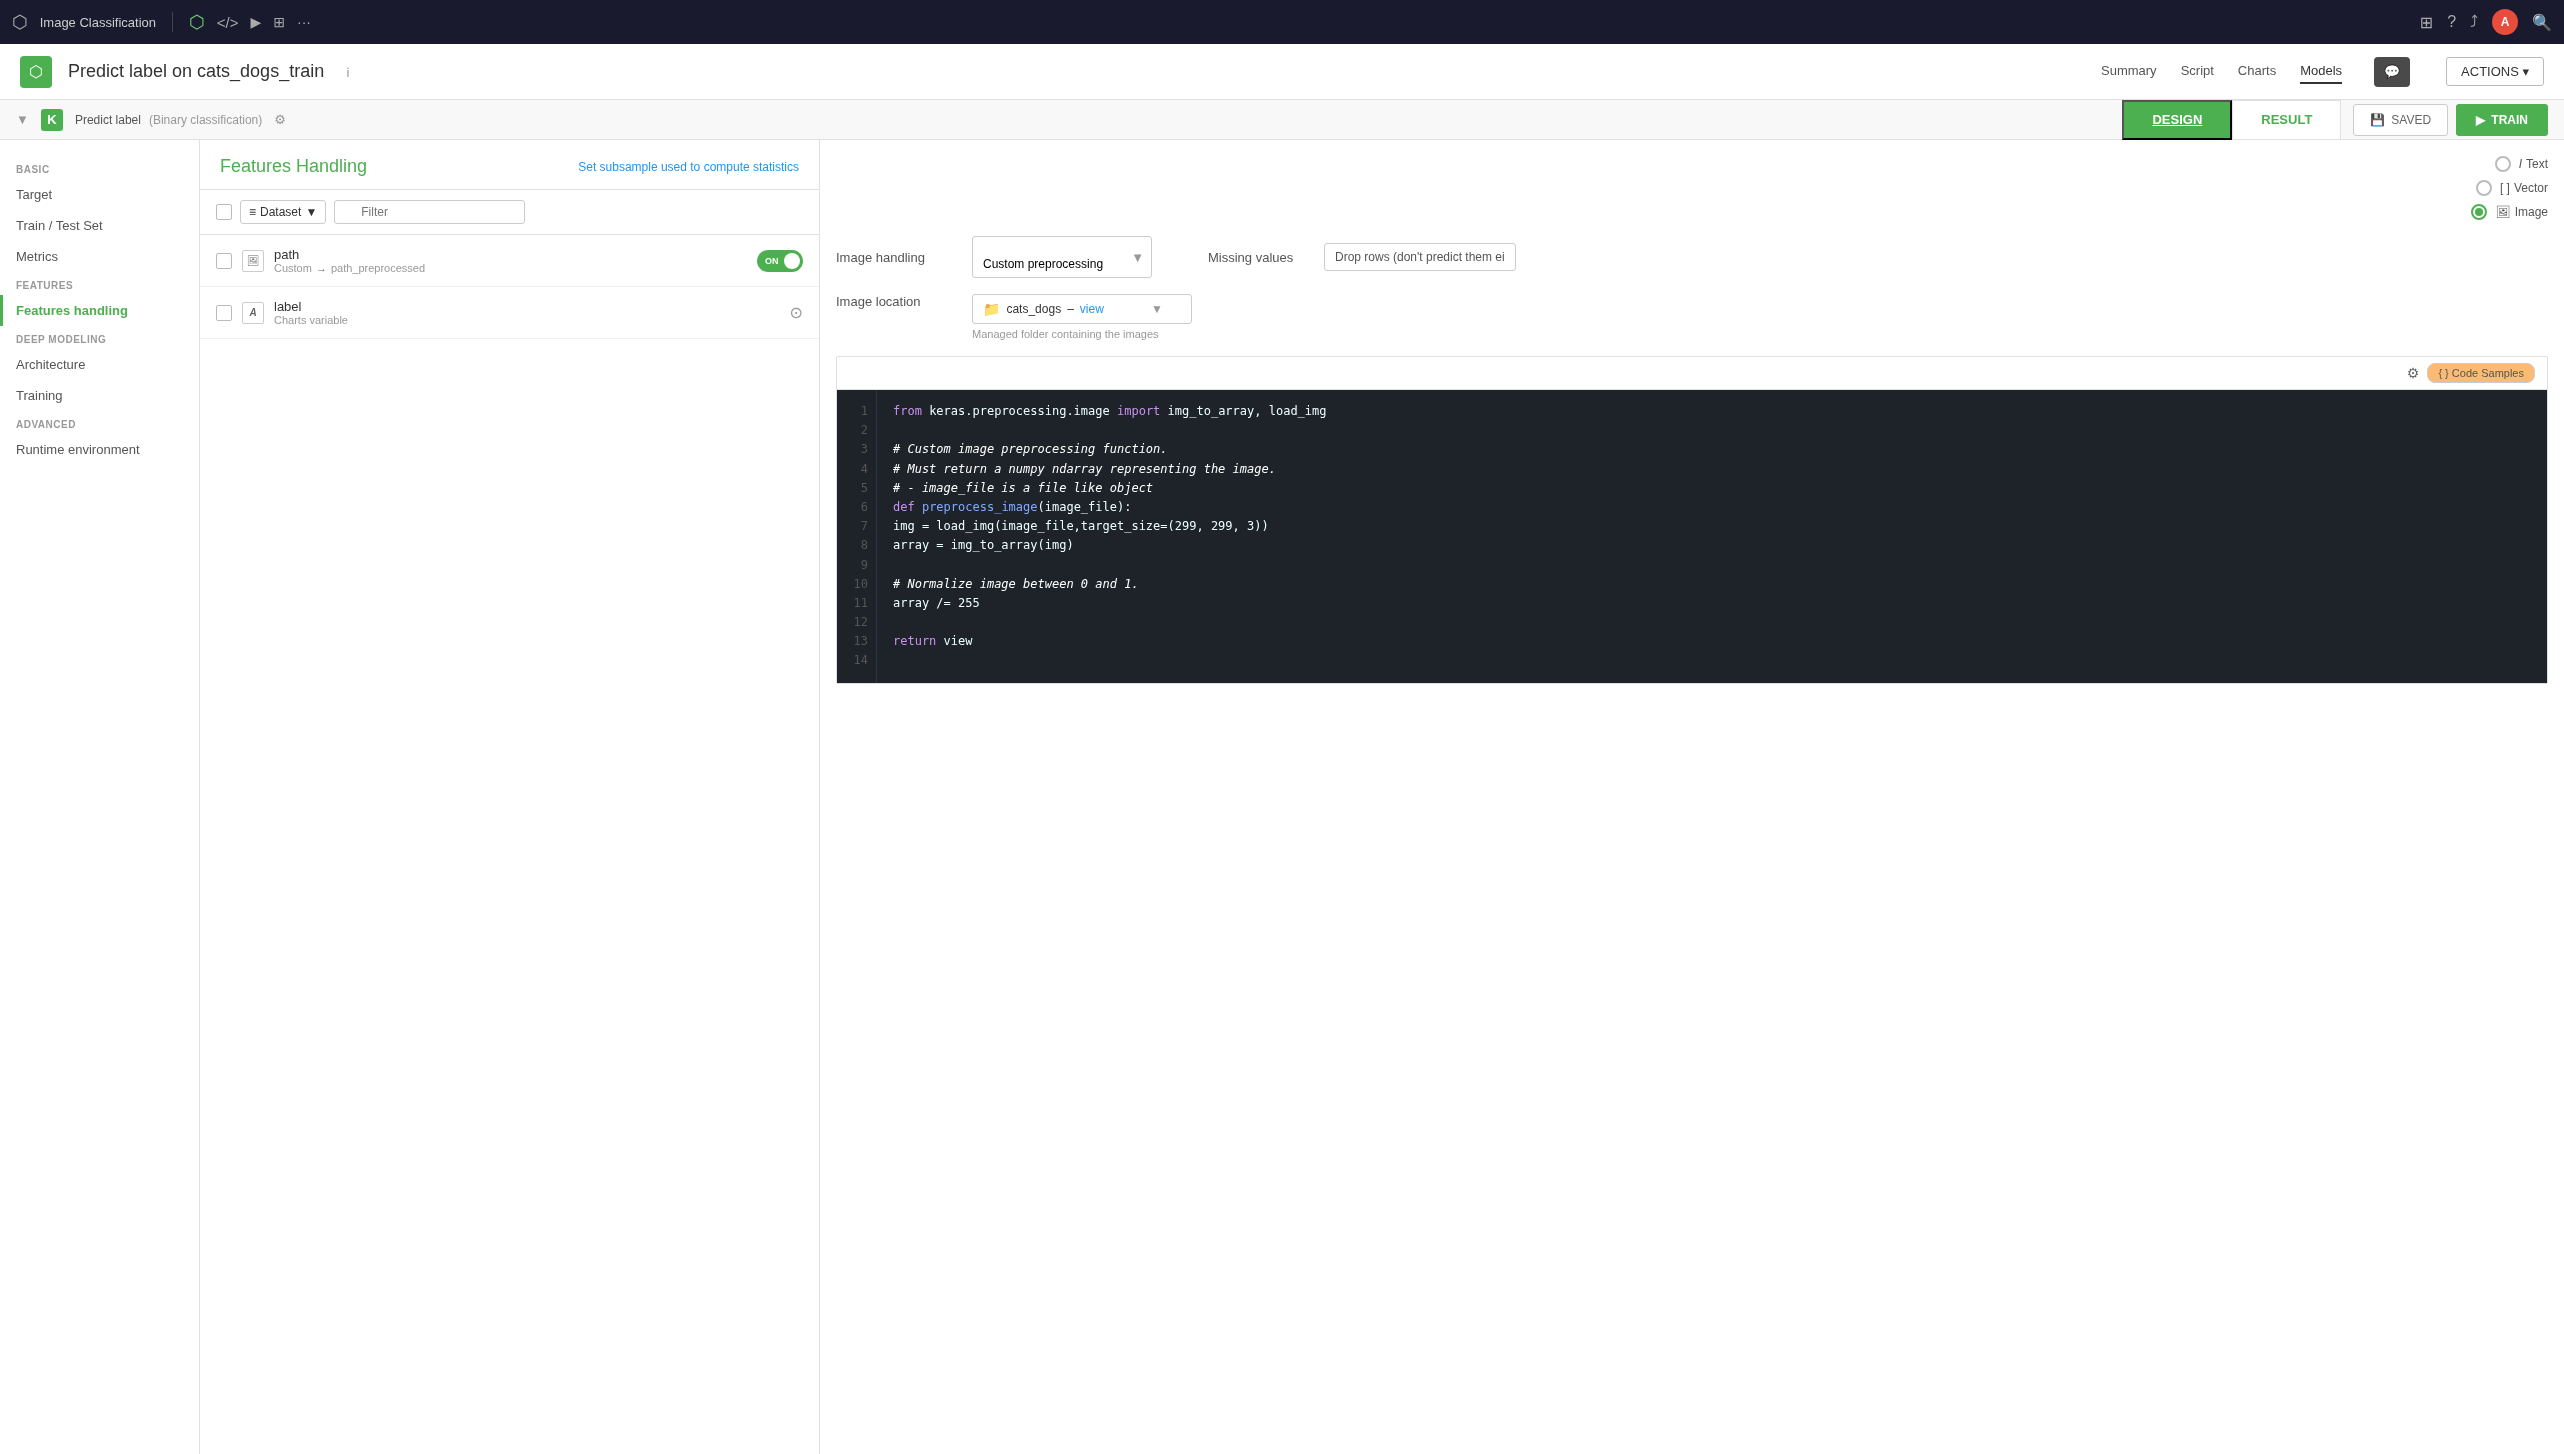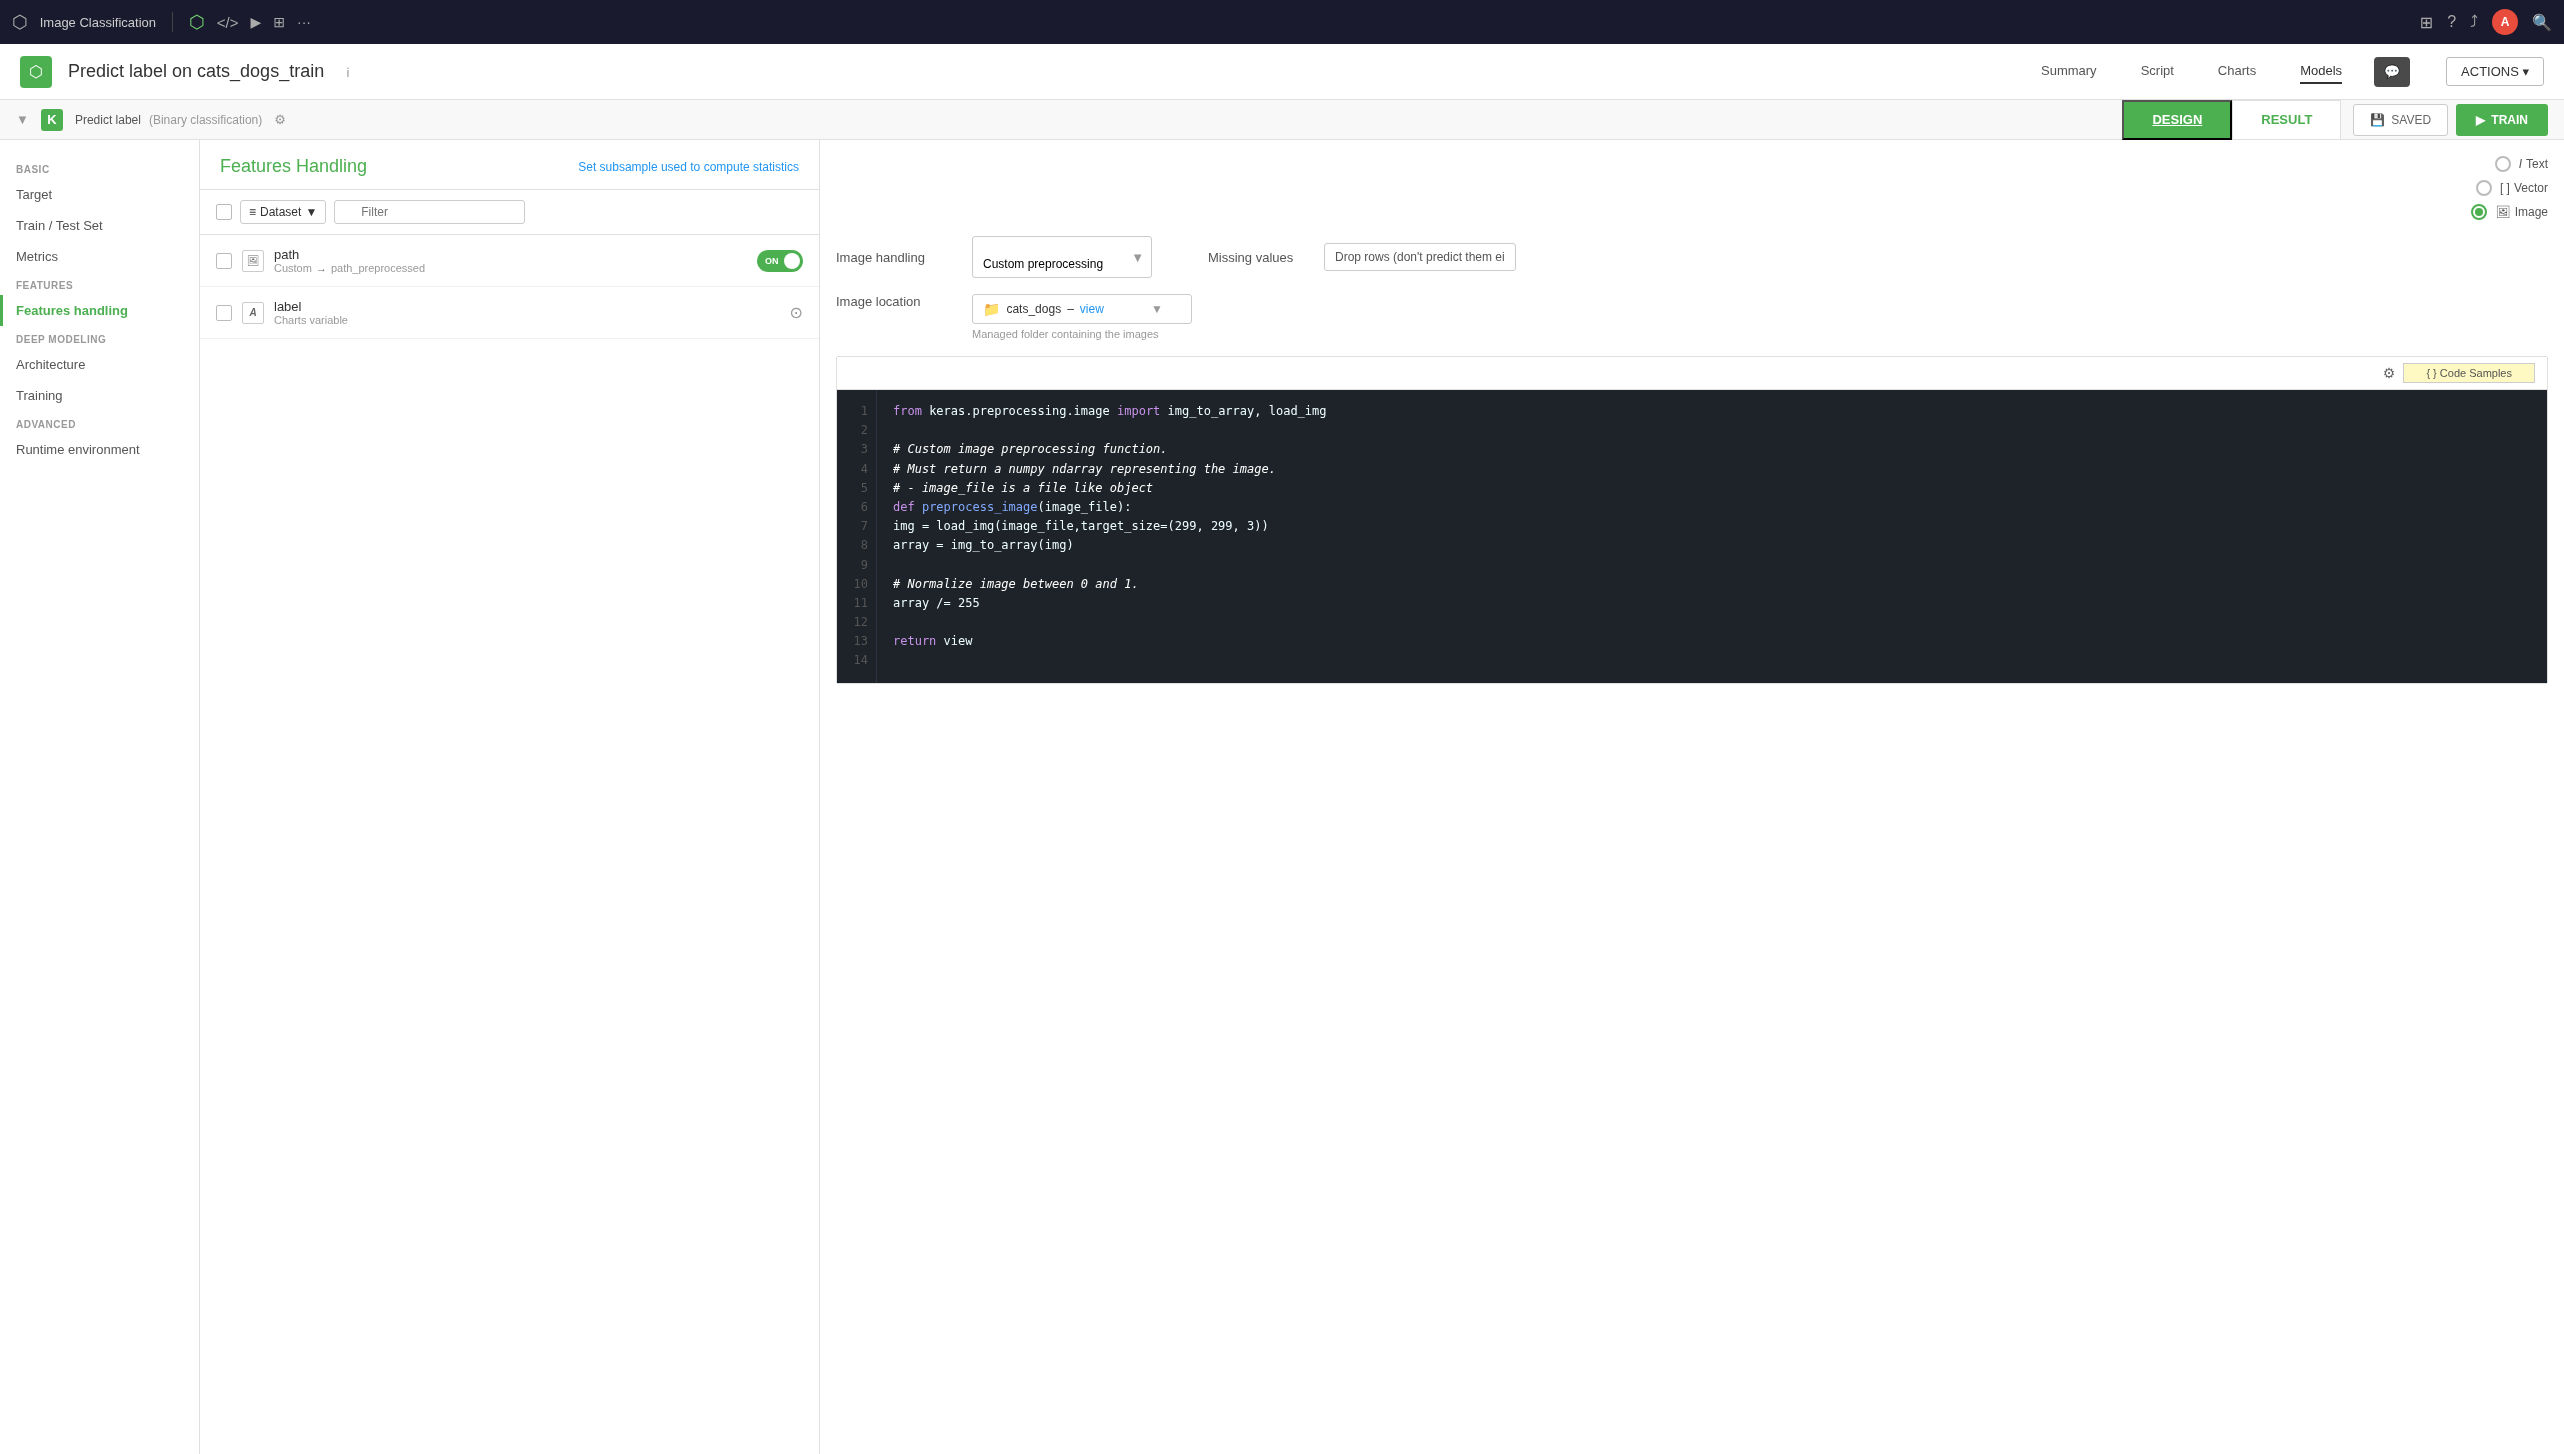--- a/index.html
+++ b/index.html
@@ -40,21 +40,21 @@
       width: 32px; height: 32px;
       background: #4caf50;
       border-radius: 4px;
       display: flex; align-items: center; justify-content: center;
       color: white; font-size: 16px;
     }
     .project-title { font-size: 18px; font-weight: 400; color: #333; }
     .project-title-info { color: #999; font-size: 13px; margin-left: 6px; cursor: pointer; }
 
     .project-nav { display: flex; align-items: center; gap: 24px; margin-left: auto; }
-    .project-nav-item { font-size: 13px; color: #555; cursor: pointer; padding: 4px 0; border-bottom: 2px solid transparent; margin-left: 20px; }
+    .project-nav-item { font-size: 13px; color: #555; cursor: pointer; padding: 4px 0; border-bottom: 2px solid transparent; }
     .project-nav-item.active { color: #333; border-bottom: 2px solid #333; font-weight: 500; }
     .project-nav-comment {
       background: #4a4a4a;
       border-radius: 4px;
       width: 36px; height: 30px;
       display: flex; align-items: center; justify-content: center;
       color: white; cursor: pointer; margin-left: 8px;
     }
     .actions-btn {
       margin-left: 12px;
@@ -309,22 +309,22 @@
     }
     .code-toolbar {
       background: white;
       border-bottom: 1px solid #e0e0e0;
       padding: 6px 12px;
       display: flex; align-items: center; justify-content: flex-end;
       gap: 8px;
     }
     .code-toolbar-icon { color: #666; cursor: pointer; font-size: 14px; }
     .code-samples-btn {
-      border: 1px solid #ccc; border-radius: 0;
-      padding: 3px 22px; font-size: 11px; color: #555; cursor: pointer; background: #fef9c3;
+      border: 1px solid #ccc; border-radius: 8px;
+      padding: 3px 10px; font-size: 11px; color: #555; cursor: pointer; background: #fdba74;
     }
 
     .code-body { display: flex; }
     .line-numbers {
       padding: 12px 8px 12px 12px;
       background: #1e2329;
       color: #555;
       font-family: monospace; font-size: 12px;
       line-height: 1.6;
       text-align: right;

